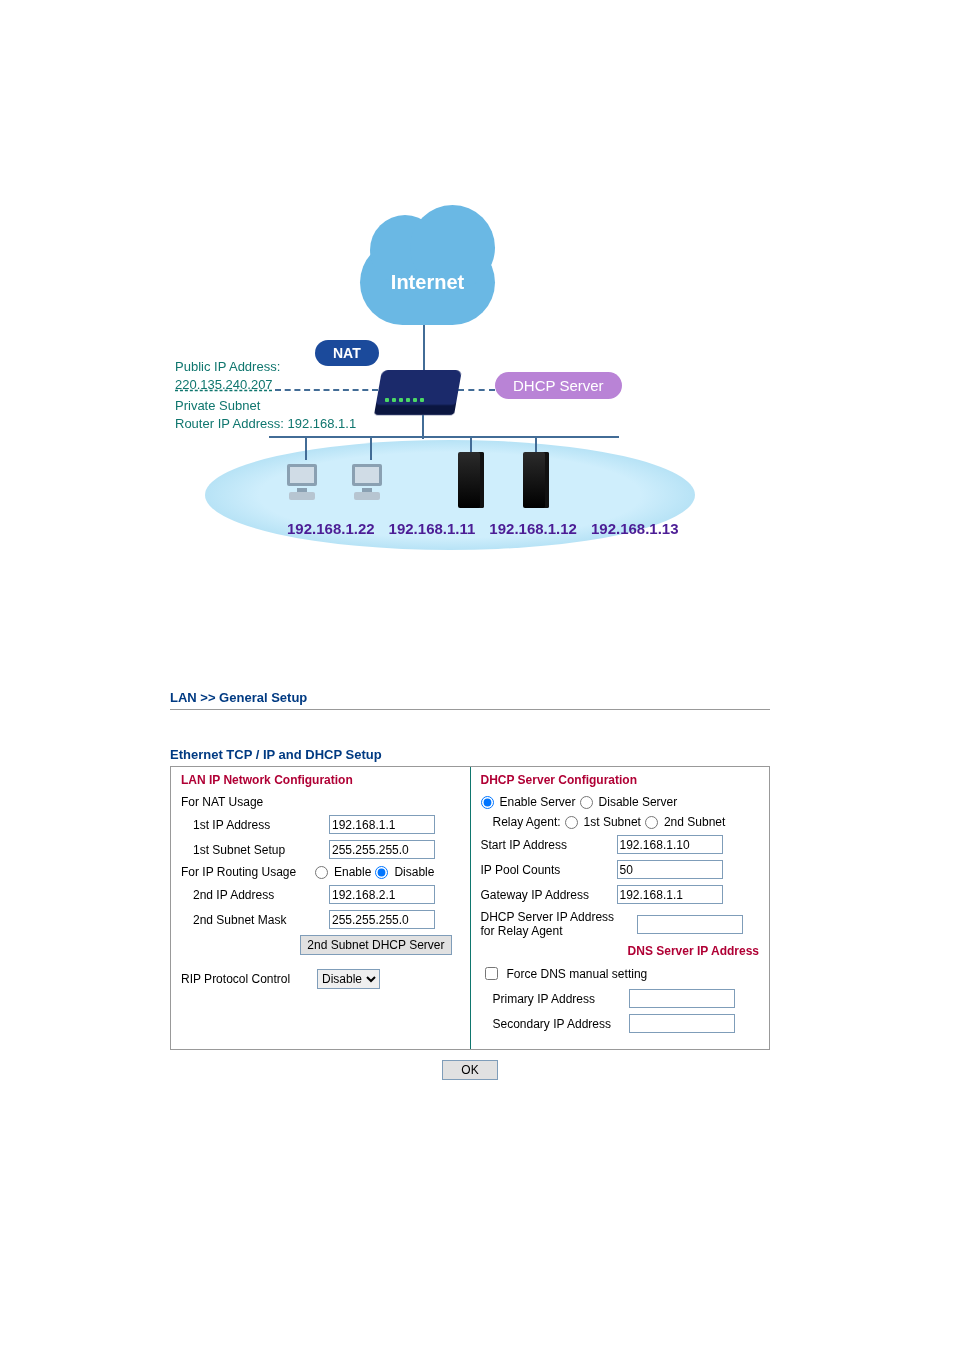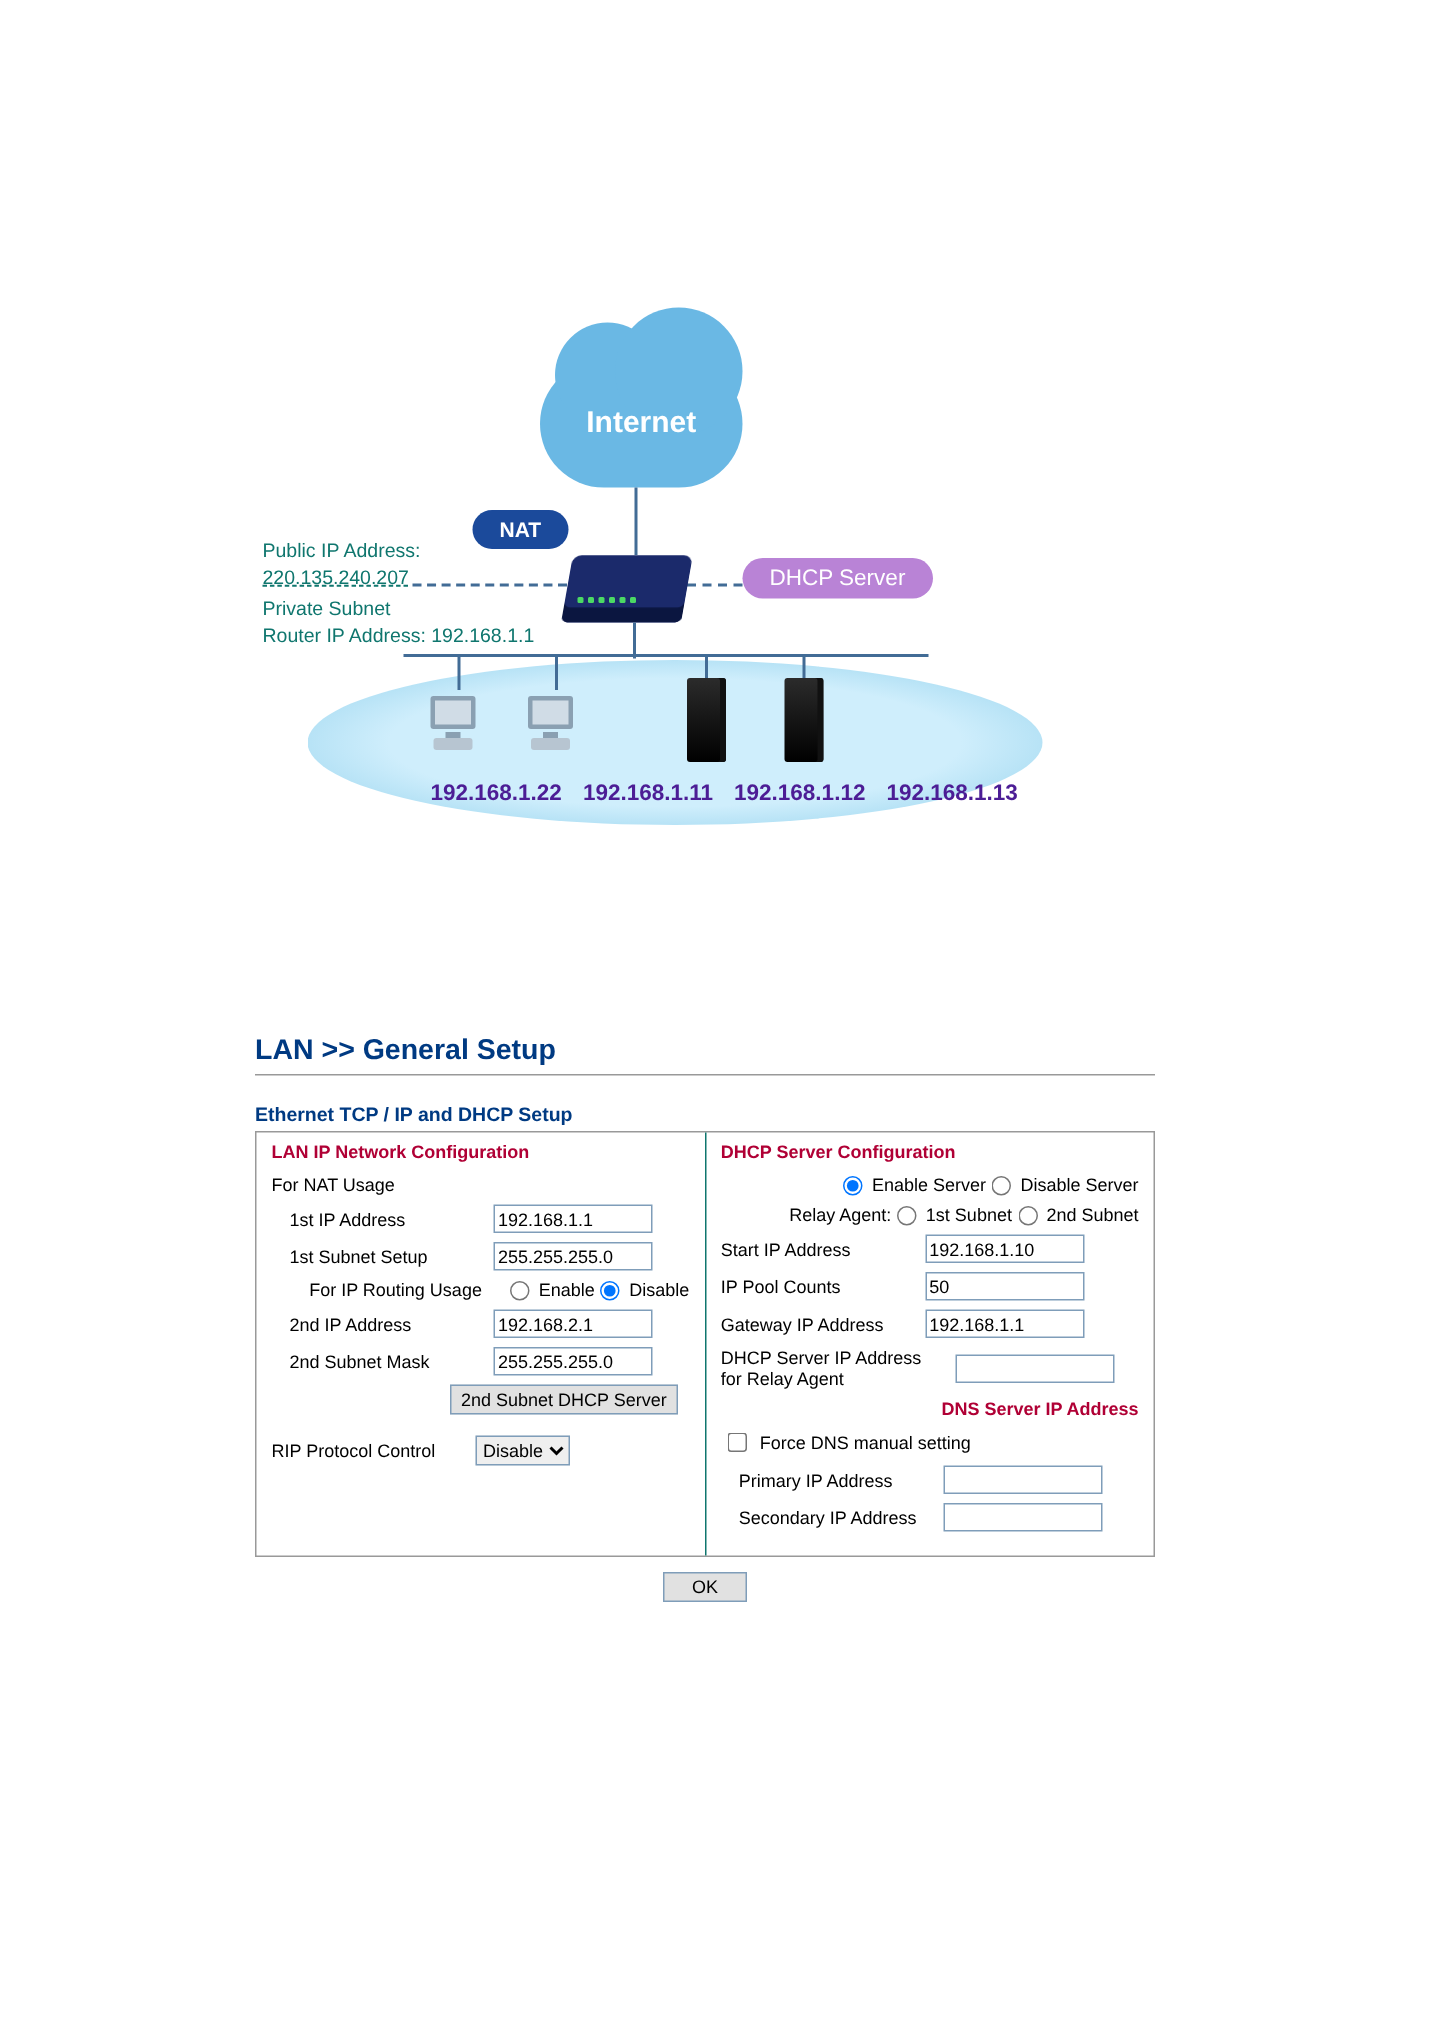--- a/index.html
+++ b/index.html
@@ -200,24 +200,24 @@
 
   
   .form-panel {
     margin: 90px 170px 0 170px;
     width: 600px;
     font-size: 12px;
   }
   .breadcrumb {
     color: #003a82;
     font-weight: bold;
-    font-size: 19px;
+    font-size: 13px;
     border-bottom: 1px solid #999;
     padding-bottom: 4px;
-    margin-bottom: 18px;
+    margin-bottom: 37px;
   }
   .section-title {
     color: #003a82;
     font-weight: bold;
     font-size: 13px;
     margin-bottom: 4px;
   }
   .two-col {
     display: flex;
     border: 1px solid #999;
@@ -245,21 +245,21 @@
   }
   .row .lbl.indent { padding-left: 12px; }
   .row input[type=text] {
     font-family: inherit;
     font-size: 12px;
     width: 100px;
     height: 17px;
     border: 1px solid #7f9db9;
     padding: 0 2px;
   }
-  .radio-row { display: flex; align-items: center; gap: 4px; justify-content: flex-end; }
+  .radio-row { display: flex; align-items: center; gap: 4px; }
   .radio-row input { margin: 0 2px 0 0; }
   .sub-dhcp-btn {
     background: #e1e1e1;
     border: 1px solid #7f9db9;
     padding: 2px 6px;
     font-size: 12px;
     font-family: inherit;
     cursor: pointer;
     display:inline-block;
   }

